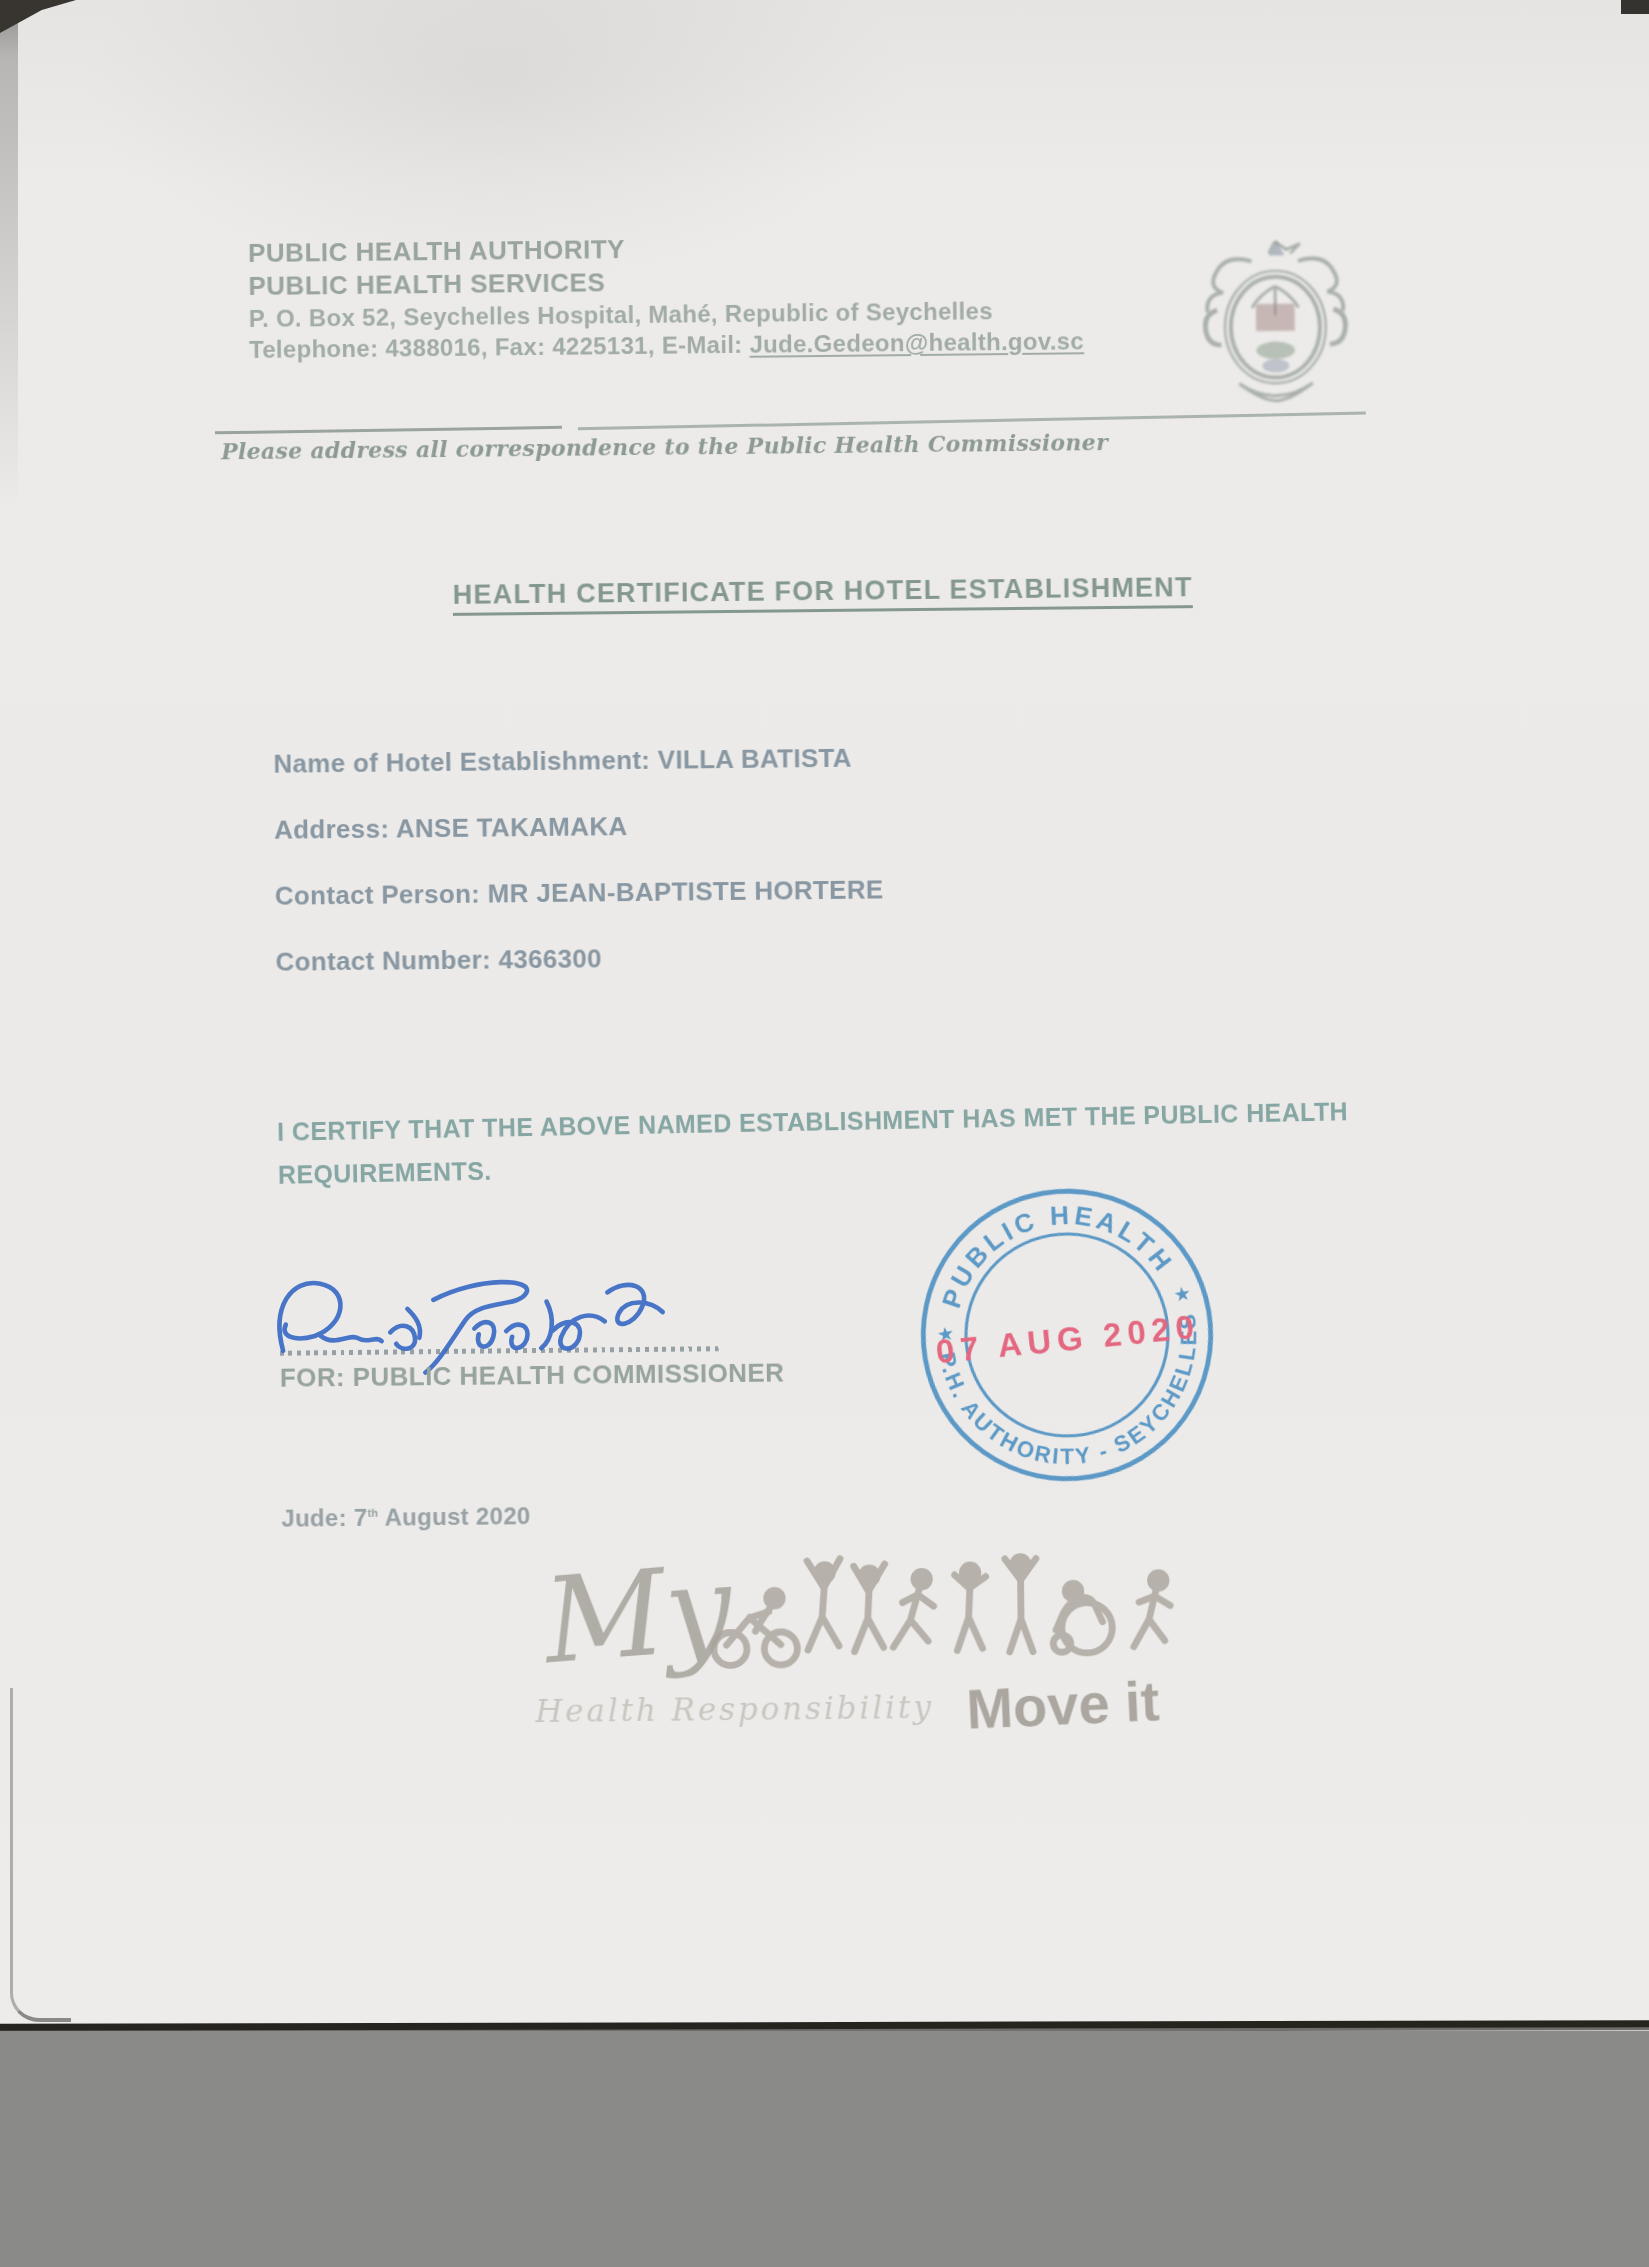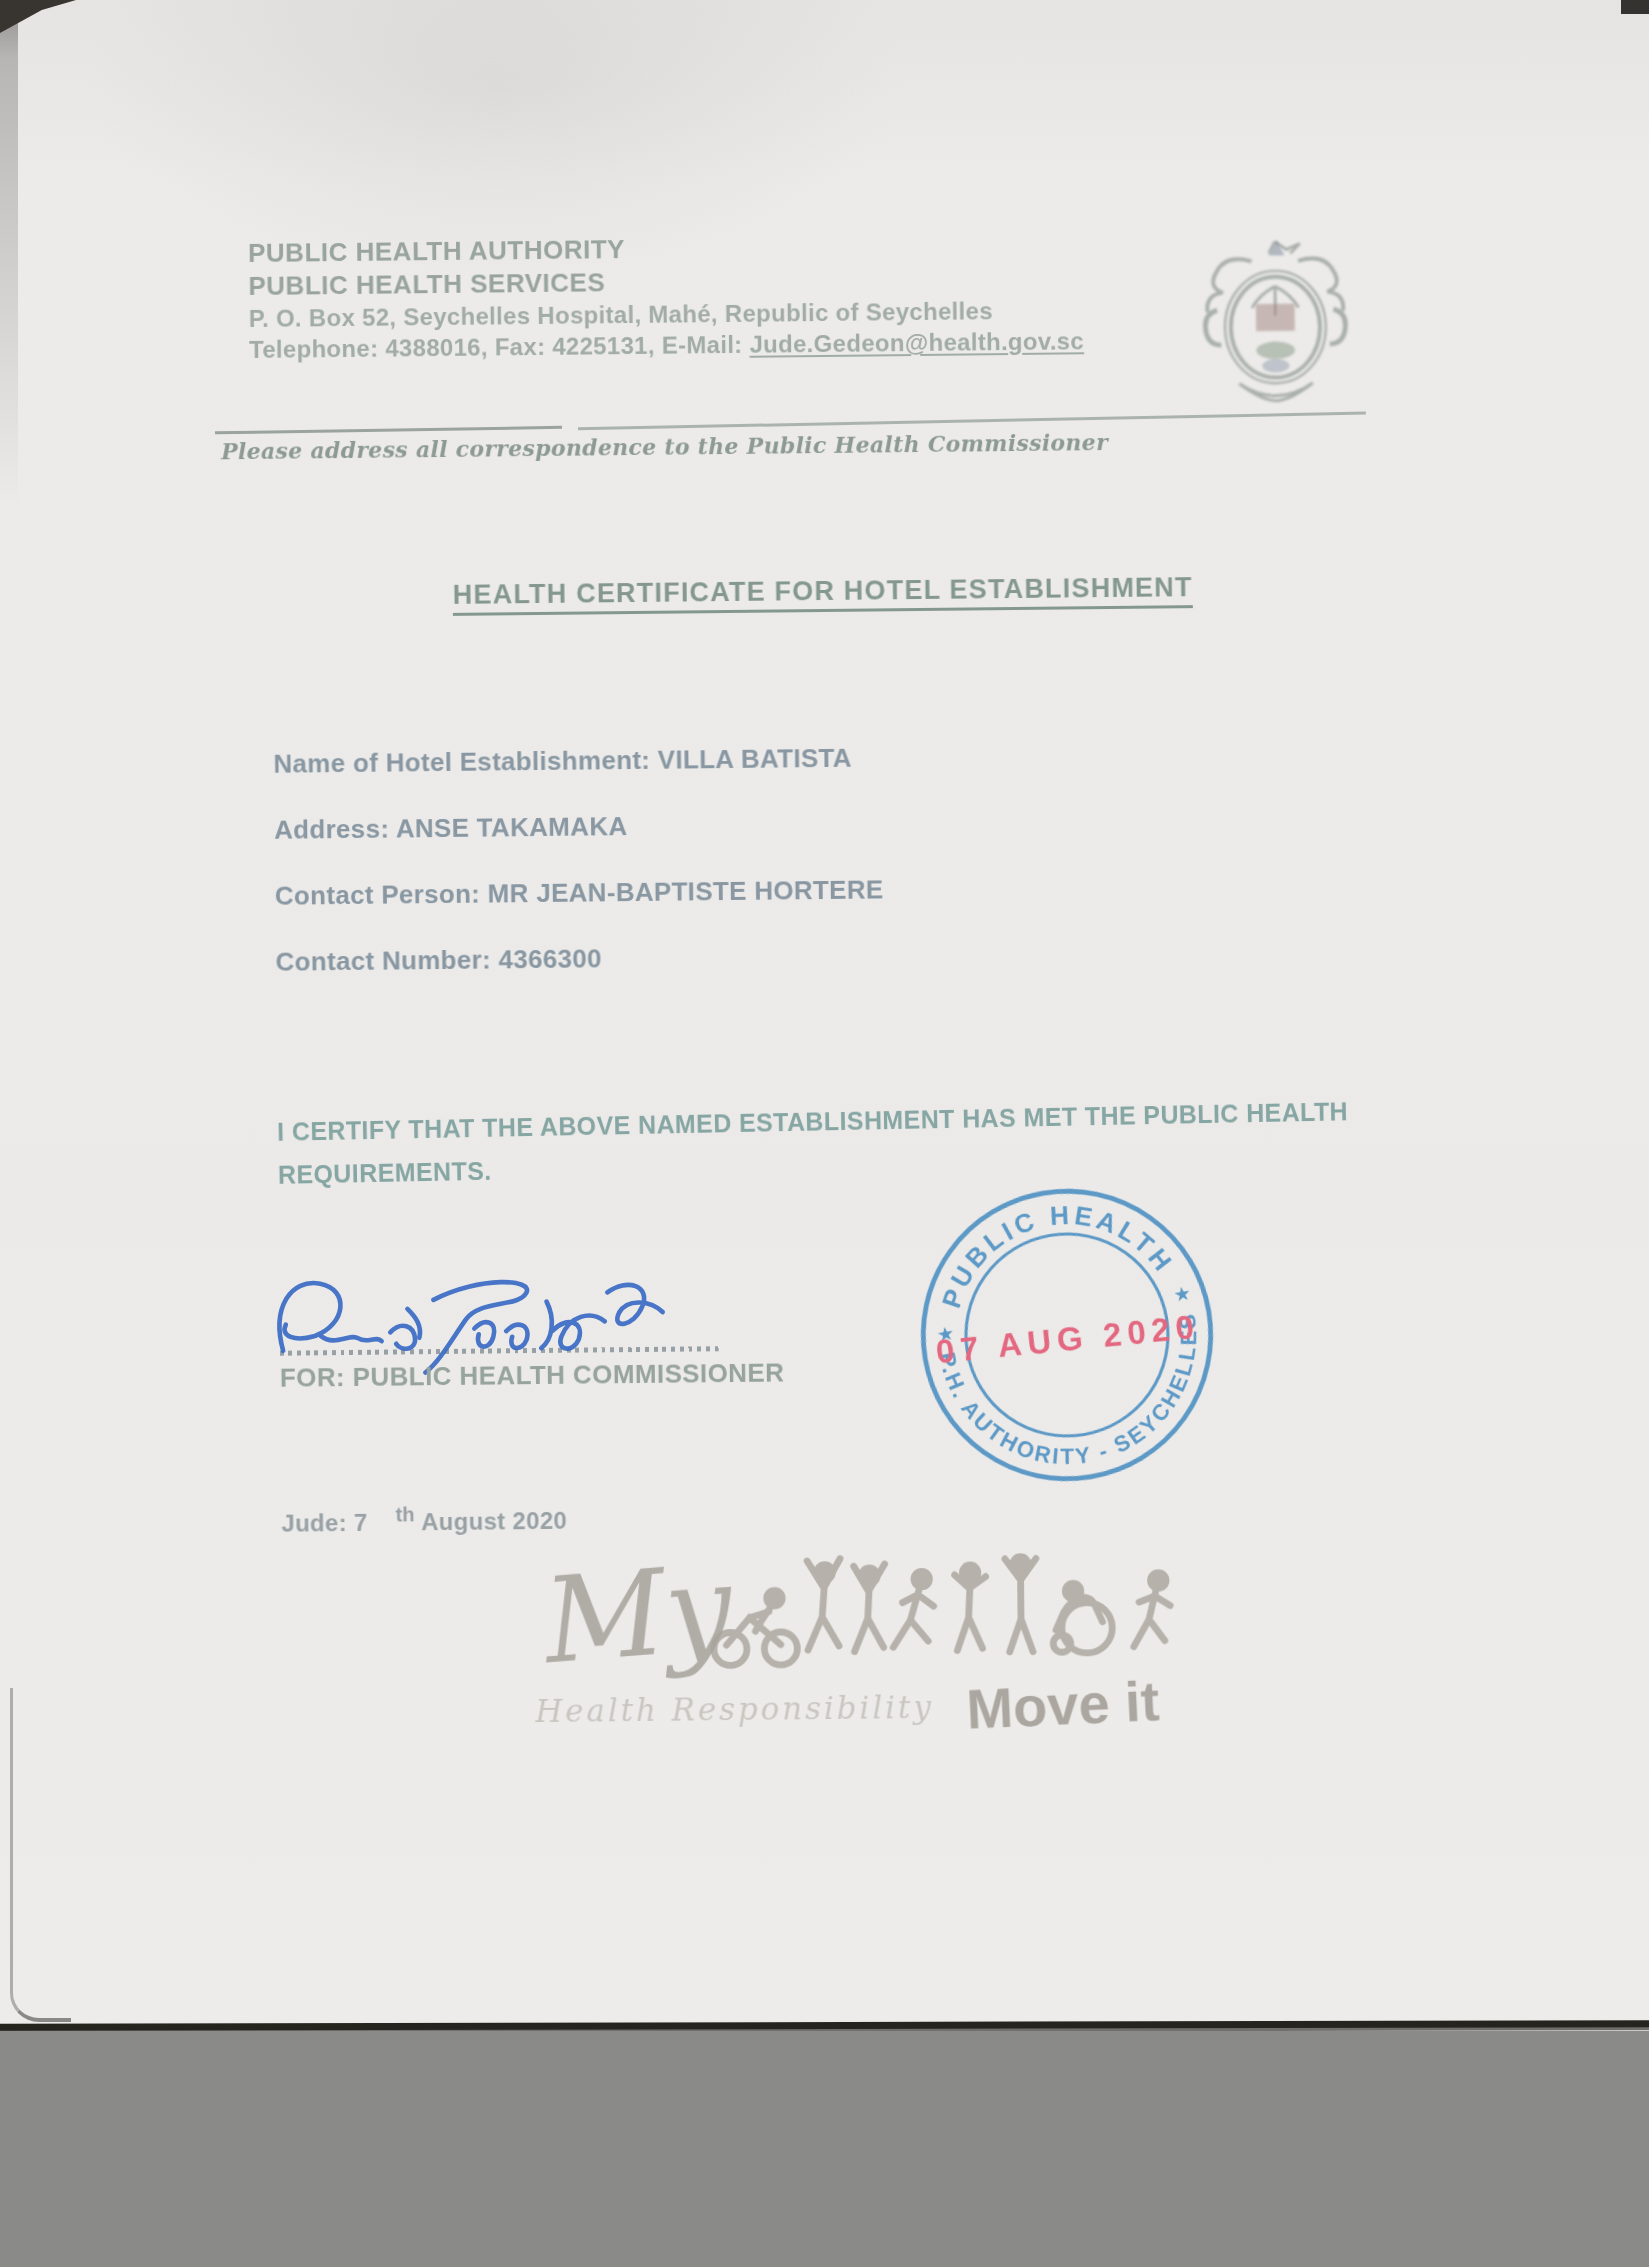--- a/index.html
+++ b/index.html
@@ -51,21 +51,21 @@
     background:repeating-linear-gradient(90deg,#97a0a5 0 3.9px,transparent 3.9px 8.7px);}
   .sig-svg{position:absolute;left:254px;top:1261px;}
   .sig-for{position:absolute;left:274px;top:1357px;color:#97a39d;font-weight:bold;
     font-size:26px;letter-spacing:0.4px;}
   
   .stamp{position:absolute;left:910px;top:1186px;width:303px;height:303px;
     transform:rotate(-9deg);opacity:.88;filter:blur(0.3px);}
   
   .dateline{position:absolute;left:274px;top:1499px;color:#98a1a5;font-weight:bold;
     font-size:24px;letter-spacing:0.3px;}
-  .dateline sup{font-size:20px;margin-left:28px;}
+  .dateline sup{font-size:11px;}
   
   .wm{position:absolute;left:524px;top:1543px;width:737px;height:233px;opacity:.85;filter:blur(0.4px);}
   .wm-my{position:absolute;left:11.6px;top:0px;font-family:"DejaVu Serif",serif;font-style:italic;
     font-size:118px;color:#a6a29b;transform:rotate(-4deg);}
   .wm-script{position:absolute;left:1.9px;top:147px;font-family:"DejaVu Serif",serif;font-style:italic;
     font-size:31px;color:#b6b2aa;letter-spacing:2.9px;opacity:.75;}
   .wm-move{position:absolute;left:433px;top:132px;font-weight:bold;font-size:56px;
     color:#a09c94;transform:rotate(-2deg);}
   .wm-figs{position:absolute;left:155px;top:3.9px;}
 </style>

